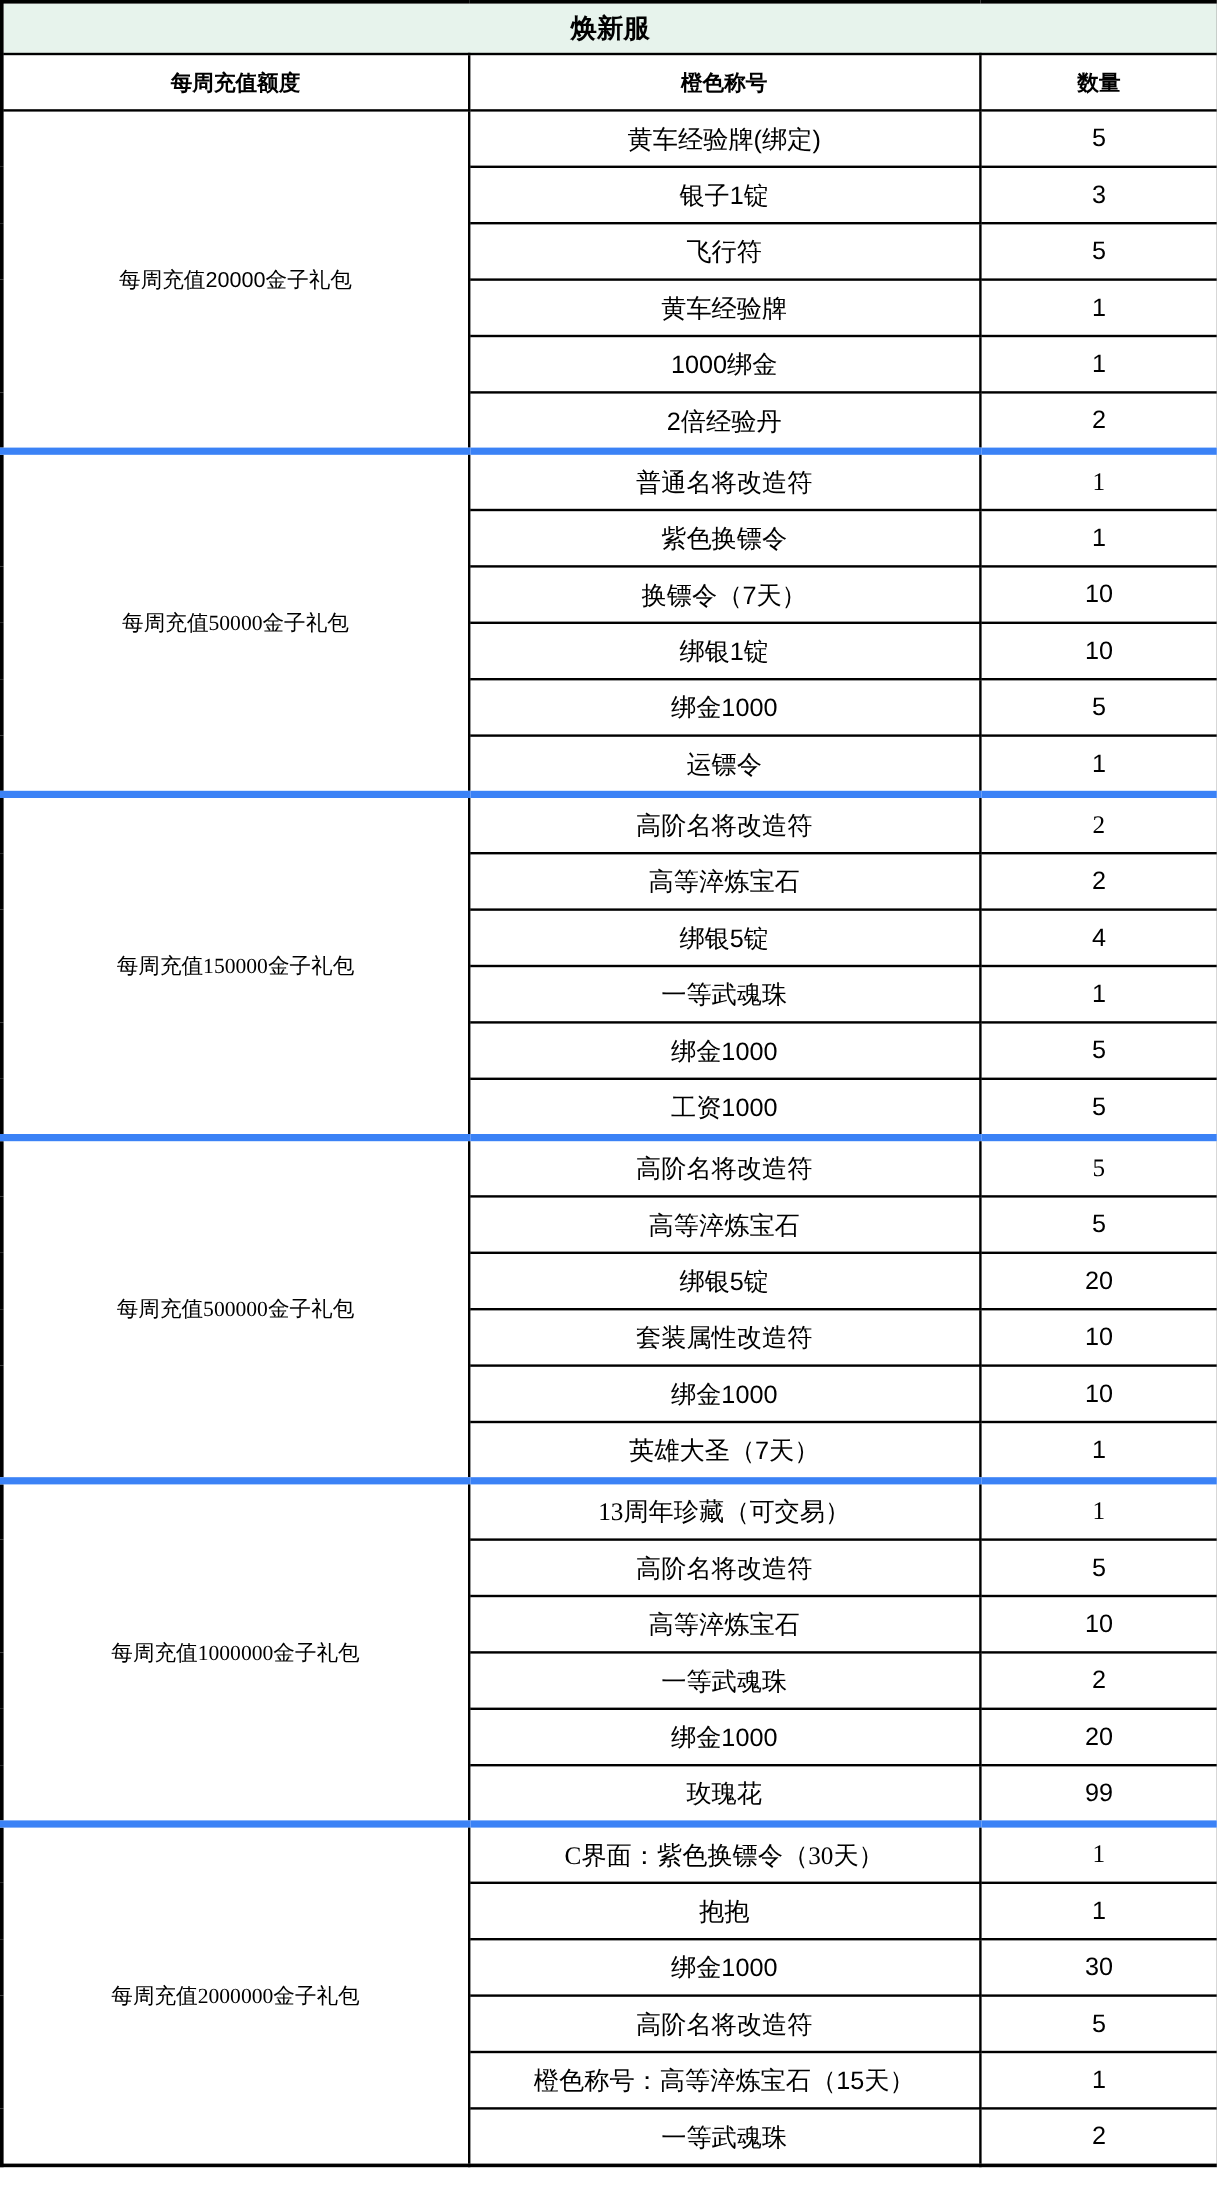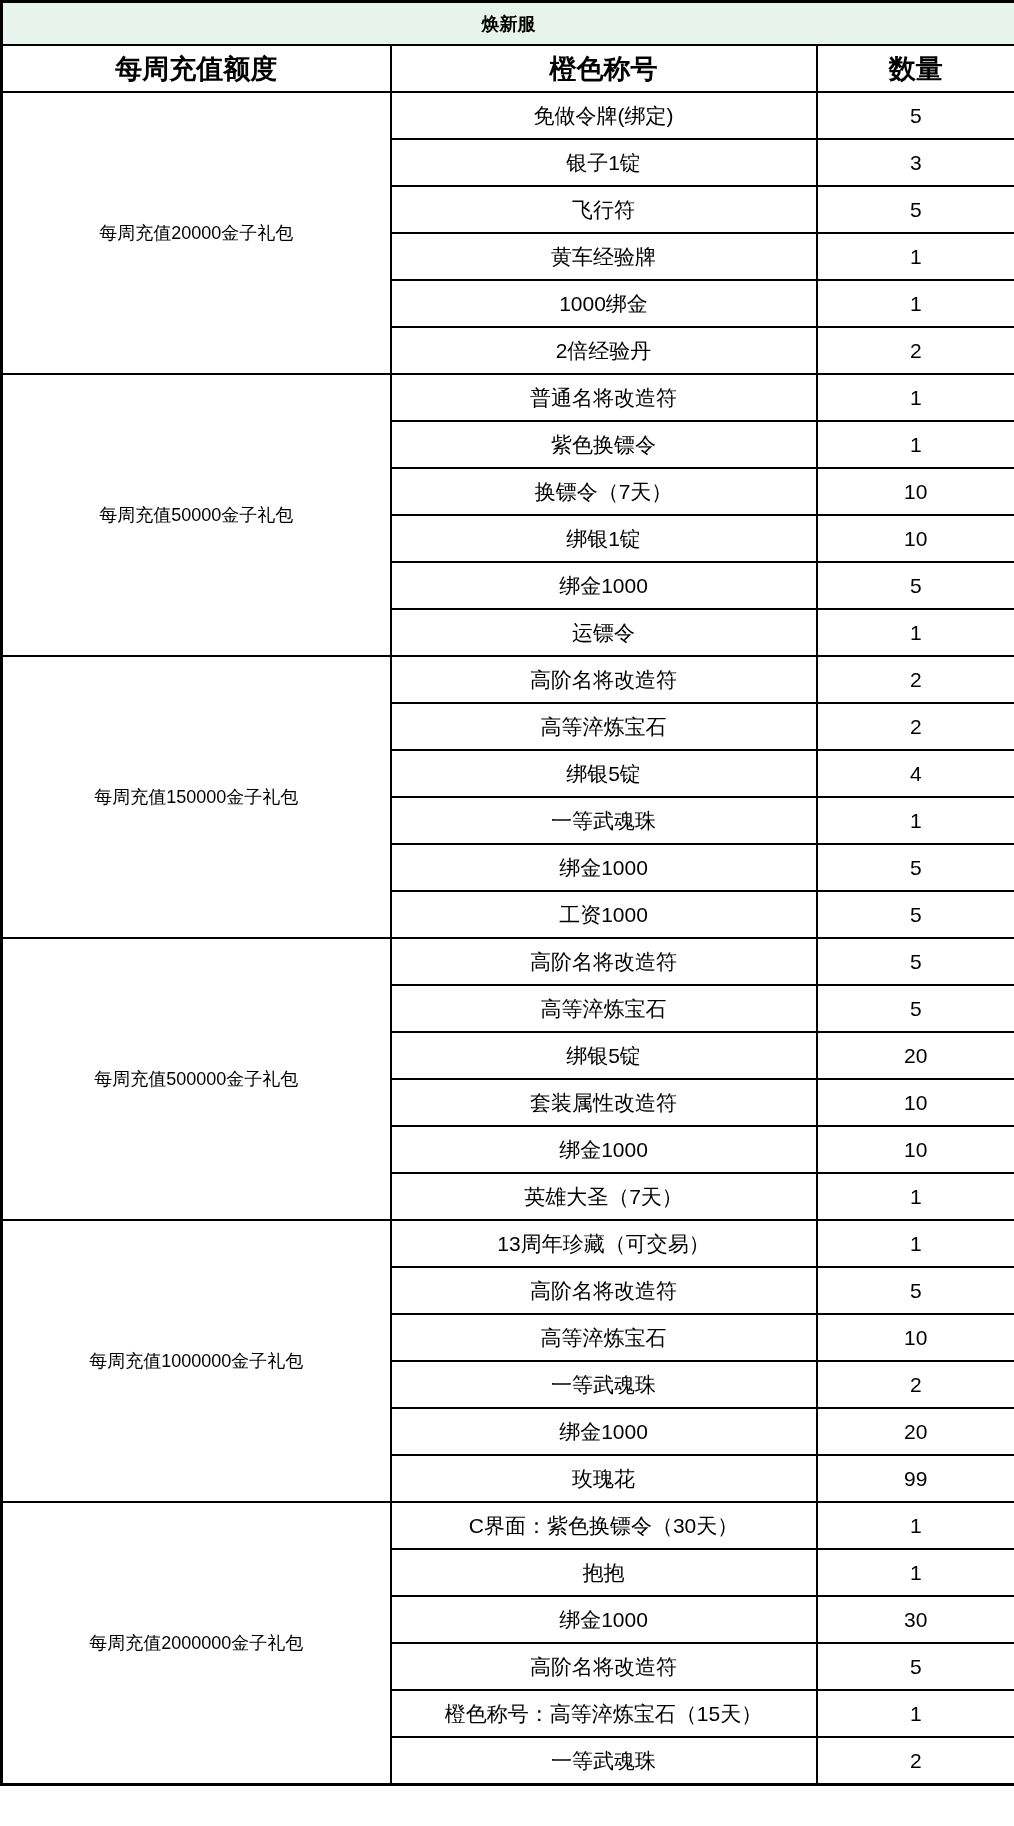--- a/index.html
+++ b/index.html
@@ -25,40 +25,41 @@
   table.reward-table td {
     border: 2px solid #000000;
     text-align: center;
     vertical-align: middle;
     padding: 0 4px;
     overflow: hidden;
     white-space: nowrap;
   }
   th.table-title {
     height: 41px;
-    font-size: 18px;
+    font-size: 22px;
     font-weight: bold;
   }
   tr.col-header-row th {
     height: 45px;
-    font-size: 27px;
+    font-size: 18px;
     font-weight: bold;
     background: #ffffff;
   }
   tbody td {
     height: 45px;
     font-size: 21px;
     font-weight: normal;
     background: #ffffff;
   }
   tbody td.pkg-cell {
     font-size: 18px;
   }
   tbody tr.group-start td {
-    border-top: 2px solid #3b82f6;
+    border-top: 6px solid #3b82f6;
+    font-family: Liberation Serif, serif;
   }
 </style>
 </head>
 <body>
 
 <div class="page">
   <table class="reward-table">
     <colgroup>
       <col style="width:389px">
       <col style="width:426px">
@@ -70,21 +71,21 @@
       </tr>
       <tr class="col-header-row">
         <th>每周充值额度</th>
         <th>橙色称号</th>
         <th>数量</th>
       </tr>
     </thead>
     <tbody>
         <tr>
           <td class="pkg-cell" rowspan="6">每周充值20000金子礼包</td>
-          <td class="reward-cell">免做令牌(绑定)</td>
+          <td class="reward-cell">黄车经验牌(绑定)</td>
           <td class="qty-cell">5</td>
         </tr>
         <tr>
           <td class="reward-cell">银子1锭</td>
           <td class="qty-cell">3</td>
         </tr>
         <tr>
           <td class="reward-cell">飞行符</td>
           <td class="qty-cell">5</td>
         </tr>

